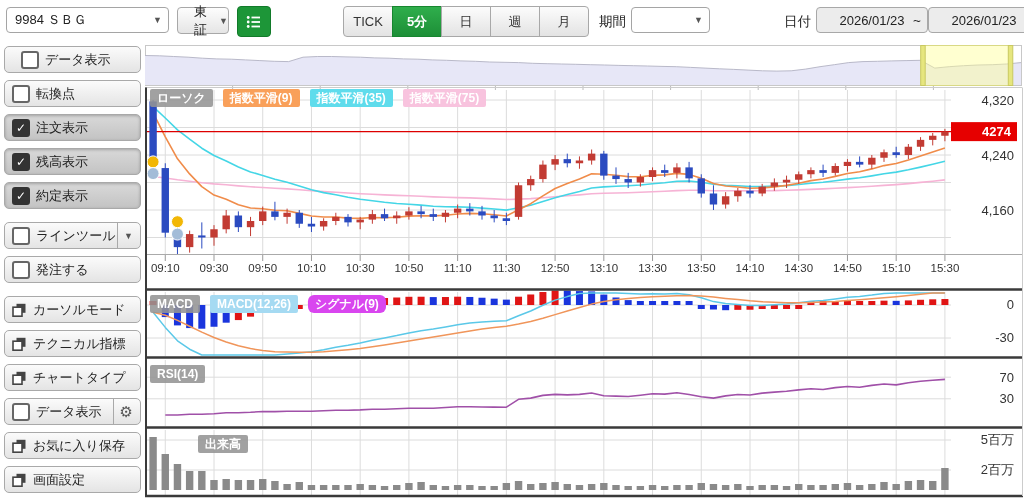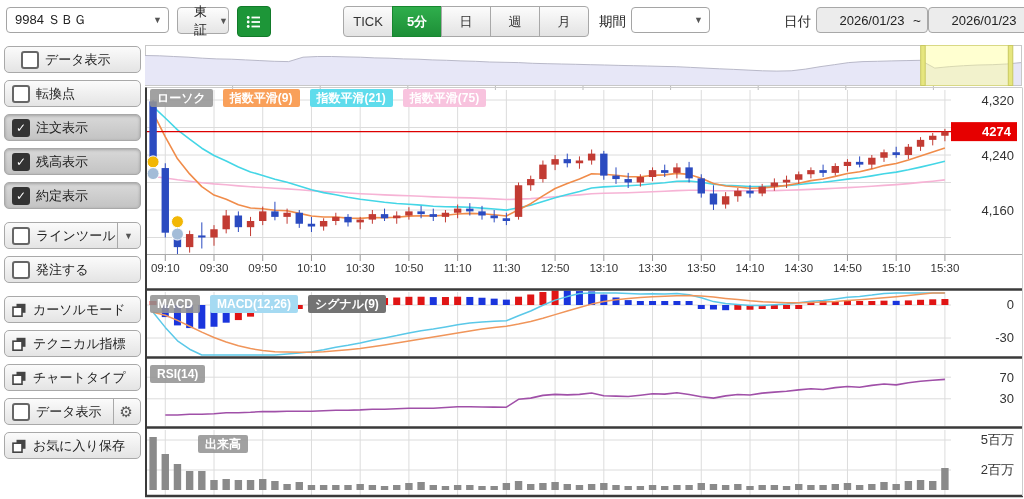--- a/index.html
+++ b/index.html
@@ -46,21 +46,21 @@
   .chart{position:absolute;left:145px;top:40px;width:879px;height:459px;}
   #chart-svg{position:absolute;left:0;top:0;}
   .legend{position:absolute;display:flex;z-index:5;pointer-events:none;}
   .chip{display:inline-block;padding:1px 7px;margin-right:10px;font-size:12px;font-weight:bold;color:#fff;
         border-radius:2px;white-space:nowrap;line-height:16px;}
   .c-gray{background:rgba(148,148,148,.88);}
   .c-orange{background:#f9a05a;}
   .c-cyan{background:#5fdcec;}
   .c-pink{background:#f8c3de;}
   .c-lblue{background:#a5daf2;}
-  .c-lsalmon{background:#737373;}
+  .c-lsalmon{background:#d946ef;border-radius:6px;}
 </style>
 </head>
 <body>
 
 <div class="toolbar">
   <div class="selbox" style="left:6px;width:163px;">
     <span>9984 ＳＢＧ</span>
     <span class="arr">▼</span>
   </div>
   <div class="gbtn" style="left:177px;width:52px;">
@@ -150,20 +150,27 @@
     <span class="cb"></span>
     <span class="lbl">データ表示</span>
     <span class="split gear">⚙</span>
   </button>
   <button class="sbtn">
     <svg class="wicon" viewBox="0 0 15 14">
       <rect x="4.5" y="0.8" width="9" height="9" fill="#444"></rect>
       <rect x="1" y="4.2" width="9" height="9" fill="#fff" stroke="#444" stroke-width="1.6"></rect>
     </svg>
     <span class="lbl">お気に入り保存</span>
+  </button>
+  <button class="sbtn">
+    <svg class="wicon" viewBox="0 0 15 14">
+      <rect x="4.5" y="0.8" width="9" height="9" fill="#444"></rect>
+      <rect x="1" y="4.2" width="9" height="9" fill="#fff" stroke="#444" stroke-width="1.6"></rect>
+    </svg>
+    <span class="lbl">画面設定</span>
   </button>
 </div>
 
 <div class="chart">
   <svg id="chart-svg" width="879" height="459" viewBox="0 0 879 459">
       <rect x="0.5" y="5.5" width="876" height="40" fill="#fff" stroke="#c8c8c8"></rect>
       <path d="M0.0,15.5L14.4,15.8L28.7,16.5L43.1,17.2L57.4,18.2L71.8,18.9L86.2,19.2L100.5,19.9L114.9,20.6L129.2,21.3L143.6,21.6L158.0,17.2L172.3,16.5L186.7,16.5L201.0,16.9L215.4,17.2L229.8,17.9L244.1,18.2L258.5,18.9L272.9,19.2L287.2,19.9L301.6,20.3L315.9,20.9L330.3,21.3L344.7,22.0L359.0,22.3L373.4,22.6L387.7,23.3L402.1,23.7L416.5,24.0L430.8,24.3L445.2,24.7L459.5,25.0L473.9,25.4L488.3,25.7L502.6,26.0L517.0,26.4L531.3,26.7L545.7,27.4L560.1,28.1L574.4,28.8L588.8,29.4L603.1,30.1L617.5,30.8L631.9,31.1L646.2,30.8L660.6,29.1L675.0,26.7L689.3,24.7L703.7,22.6L718.0,21.6L732.4,21.3L746.8,20.9L761.1,20.6L775.5,20.3L789.8,28.1L804.2,26.7L818.6,25.7L832.9,25.0L847.3,24.7L861.6,24.0L876.0,22.6L876,45L0,45Z" fill="#e7e7f7" stroke="none"></path>
       <polyline points="0.0,15.5 14.4,15.8 28.7,16.5 43.1,17.2 57.4,18.2 71.8,18.9 86.2,19.2 100.5,19.9 114.9,20.6 129.2,21.3 143.6,21.6 158.0,17.2 172.3,16.5 186.7,16.5 201.0,16.9 215.4,17.2 229.8,17.9 244.1,18.2 258.5,18.9 272.9,19.2 287.2,19.9 301.6,20.3 315.9,20.9 330.3,21.3 344.7,22.0 359.0,22.3 373.4,22.6 387.7,23.3 402.1,23.7 416.5,24.0 430.8,24.3 445.2,24.7 459.5,25.0 473.9,25.4 488.3,25.7 502.6,26.0 517.0,26.4 531.3,26.7 545.7,27.4 560.1,28.1 574.4,28.8 588.8,29.4 603.1,30.1 617.5,30.8 631.9,31.1 646.2,30.8 660.6,29.1 675.0,26.7 689.3,24.7 703.7,22.6 718.0,21.6 732.4,21.3 746.8,20.9 761.1,20.6 775.5,20.3 789.8,28.1 804.2,26.7 818.6,25.7 832.9,25.0 847.3,24.7 861.6,24.0 876.0,22.6" fill="none" stroke="#b9b9c9" stroke-width="1" stroke-linejoin="round"></polyline>
       <rect x="777.888" y="5.5" width="87.59999999999991" height="40" fill="#ffff96" fill-opacity="0.45" stroke="#d9d985"></rect>
       <rect x="775.688" y="5.5" width="4.5" height="40" fill="#e6e67e" stroke="#c9c960"></rect>
@@ -583,21 +590,21 @@
       <text x="869" y="302" font-size="13" fill="#333" font-family="&quot;Liberation Sans&quot;,sans-serif" text-anchor="end">-30</text>
       <text x="869" y="341.5" font-size="13" fill="#333" font-family="&quot;Liberation Sans&quot;,sans-serif" text-anchor="end">70</text>
       <text x="869" y="363" font-size="13" fill="#333" font-family="&quot;Liberation Sans&quot;,sans-serif" text-anchor="end">30</text>
       <text x="869" y="404" font-size="13" fill="#333" font-family="&quot;Liberation Sans&quot;,sans-serif" text-anchor="end">5百万</text>
       <text x="869" y="434" font-size="13" fill="#333" font-family="&quot;Liberation Sans&quot;,sans-serif" text-anchor="end">2百万</text>
     </svg>
 
   <div class="legend" style="left:5px;top:49px;">
     <span class="chip c-gray">ローソク</span>
     <span class="chip c-orange">指数平滑(9)</span>
-    <span class="chip c-cyan">指数平滑(21)</span>
+    <span class="chip c-cyan">指数平滑(35)</span>
     <span class="chip c-pink">指数平滑(75)</span>
   </div>
   <div class="legend" style="left:5px;top:255px;">
     <span class="chip c-gray">MACD</span>
     <span class="chip c-lblue">MACD(12,26)</span>
     <span class="chip c-lsalmon">シグナル(9)</span>
   </div>
   <div class="legend" style="left:5px;top:325px;">
     <span class="chip c-gray">RSI(14)</span>
   </div>

